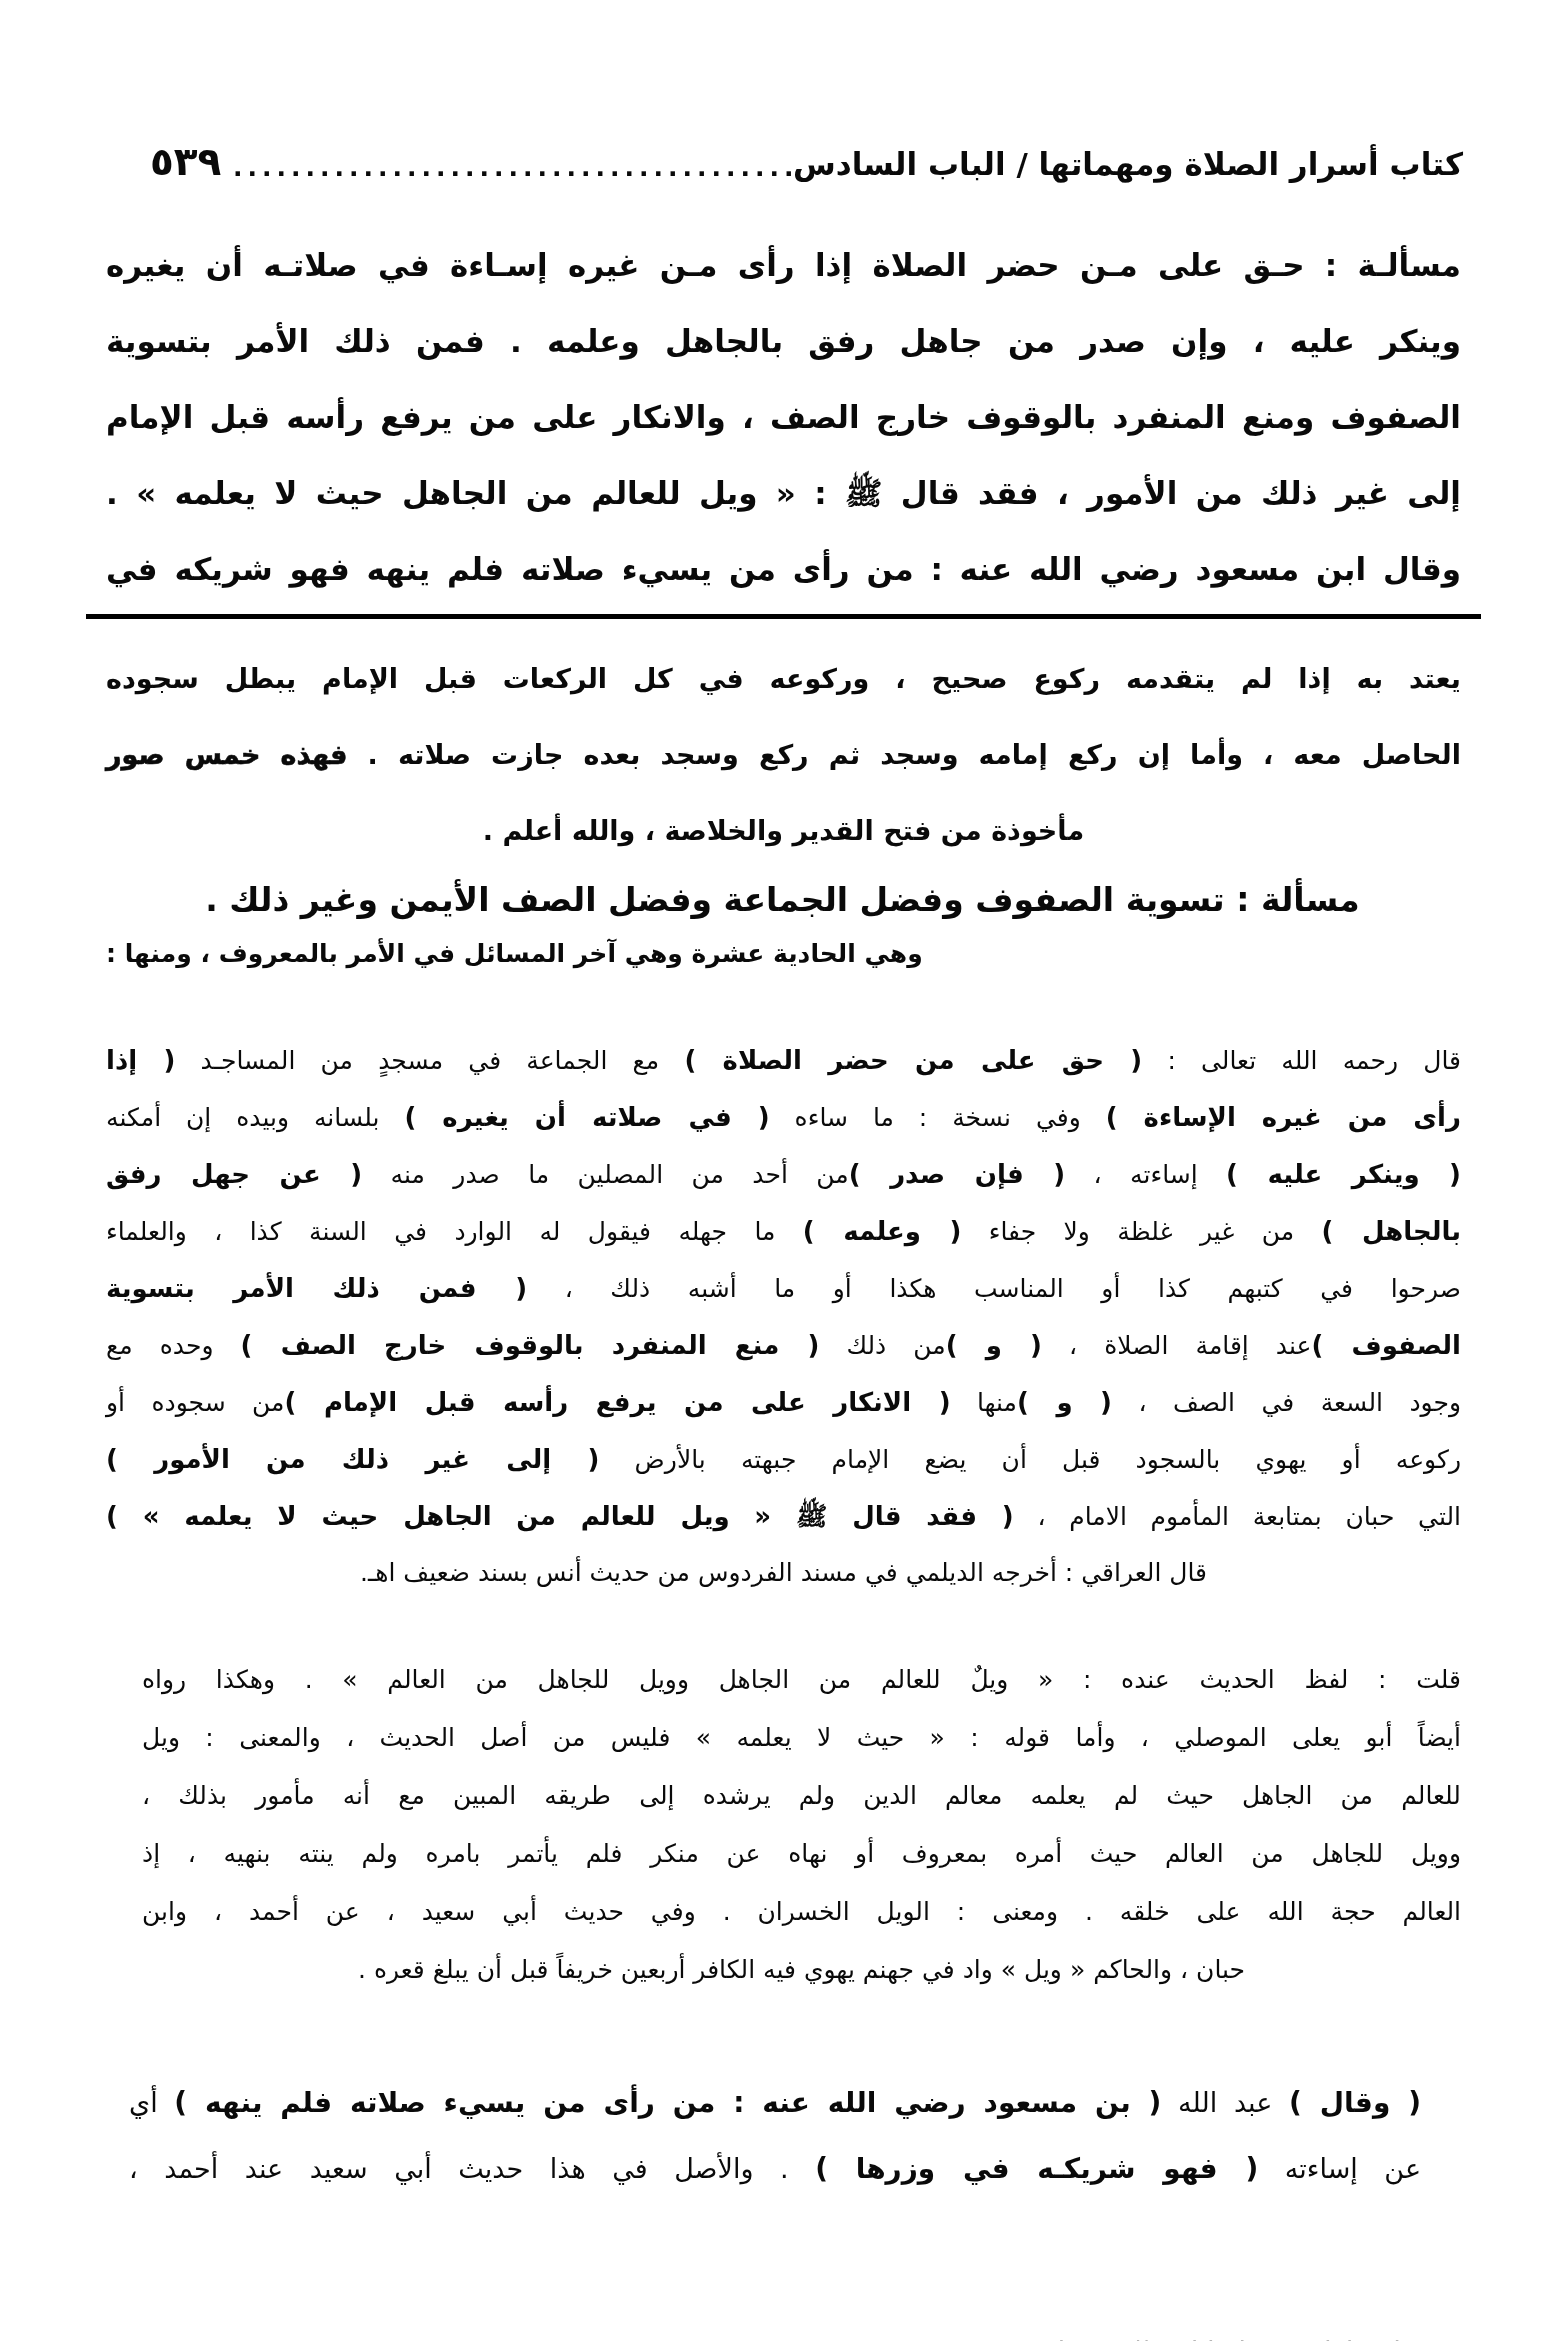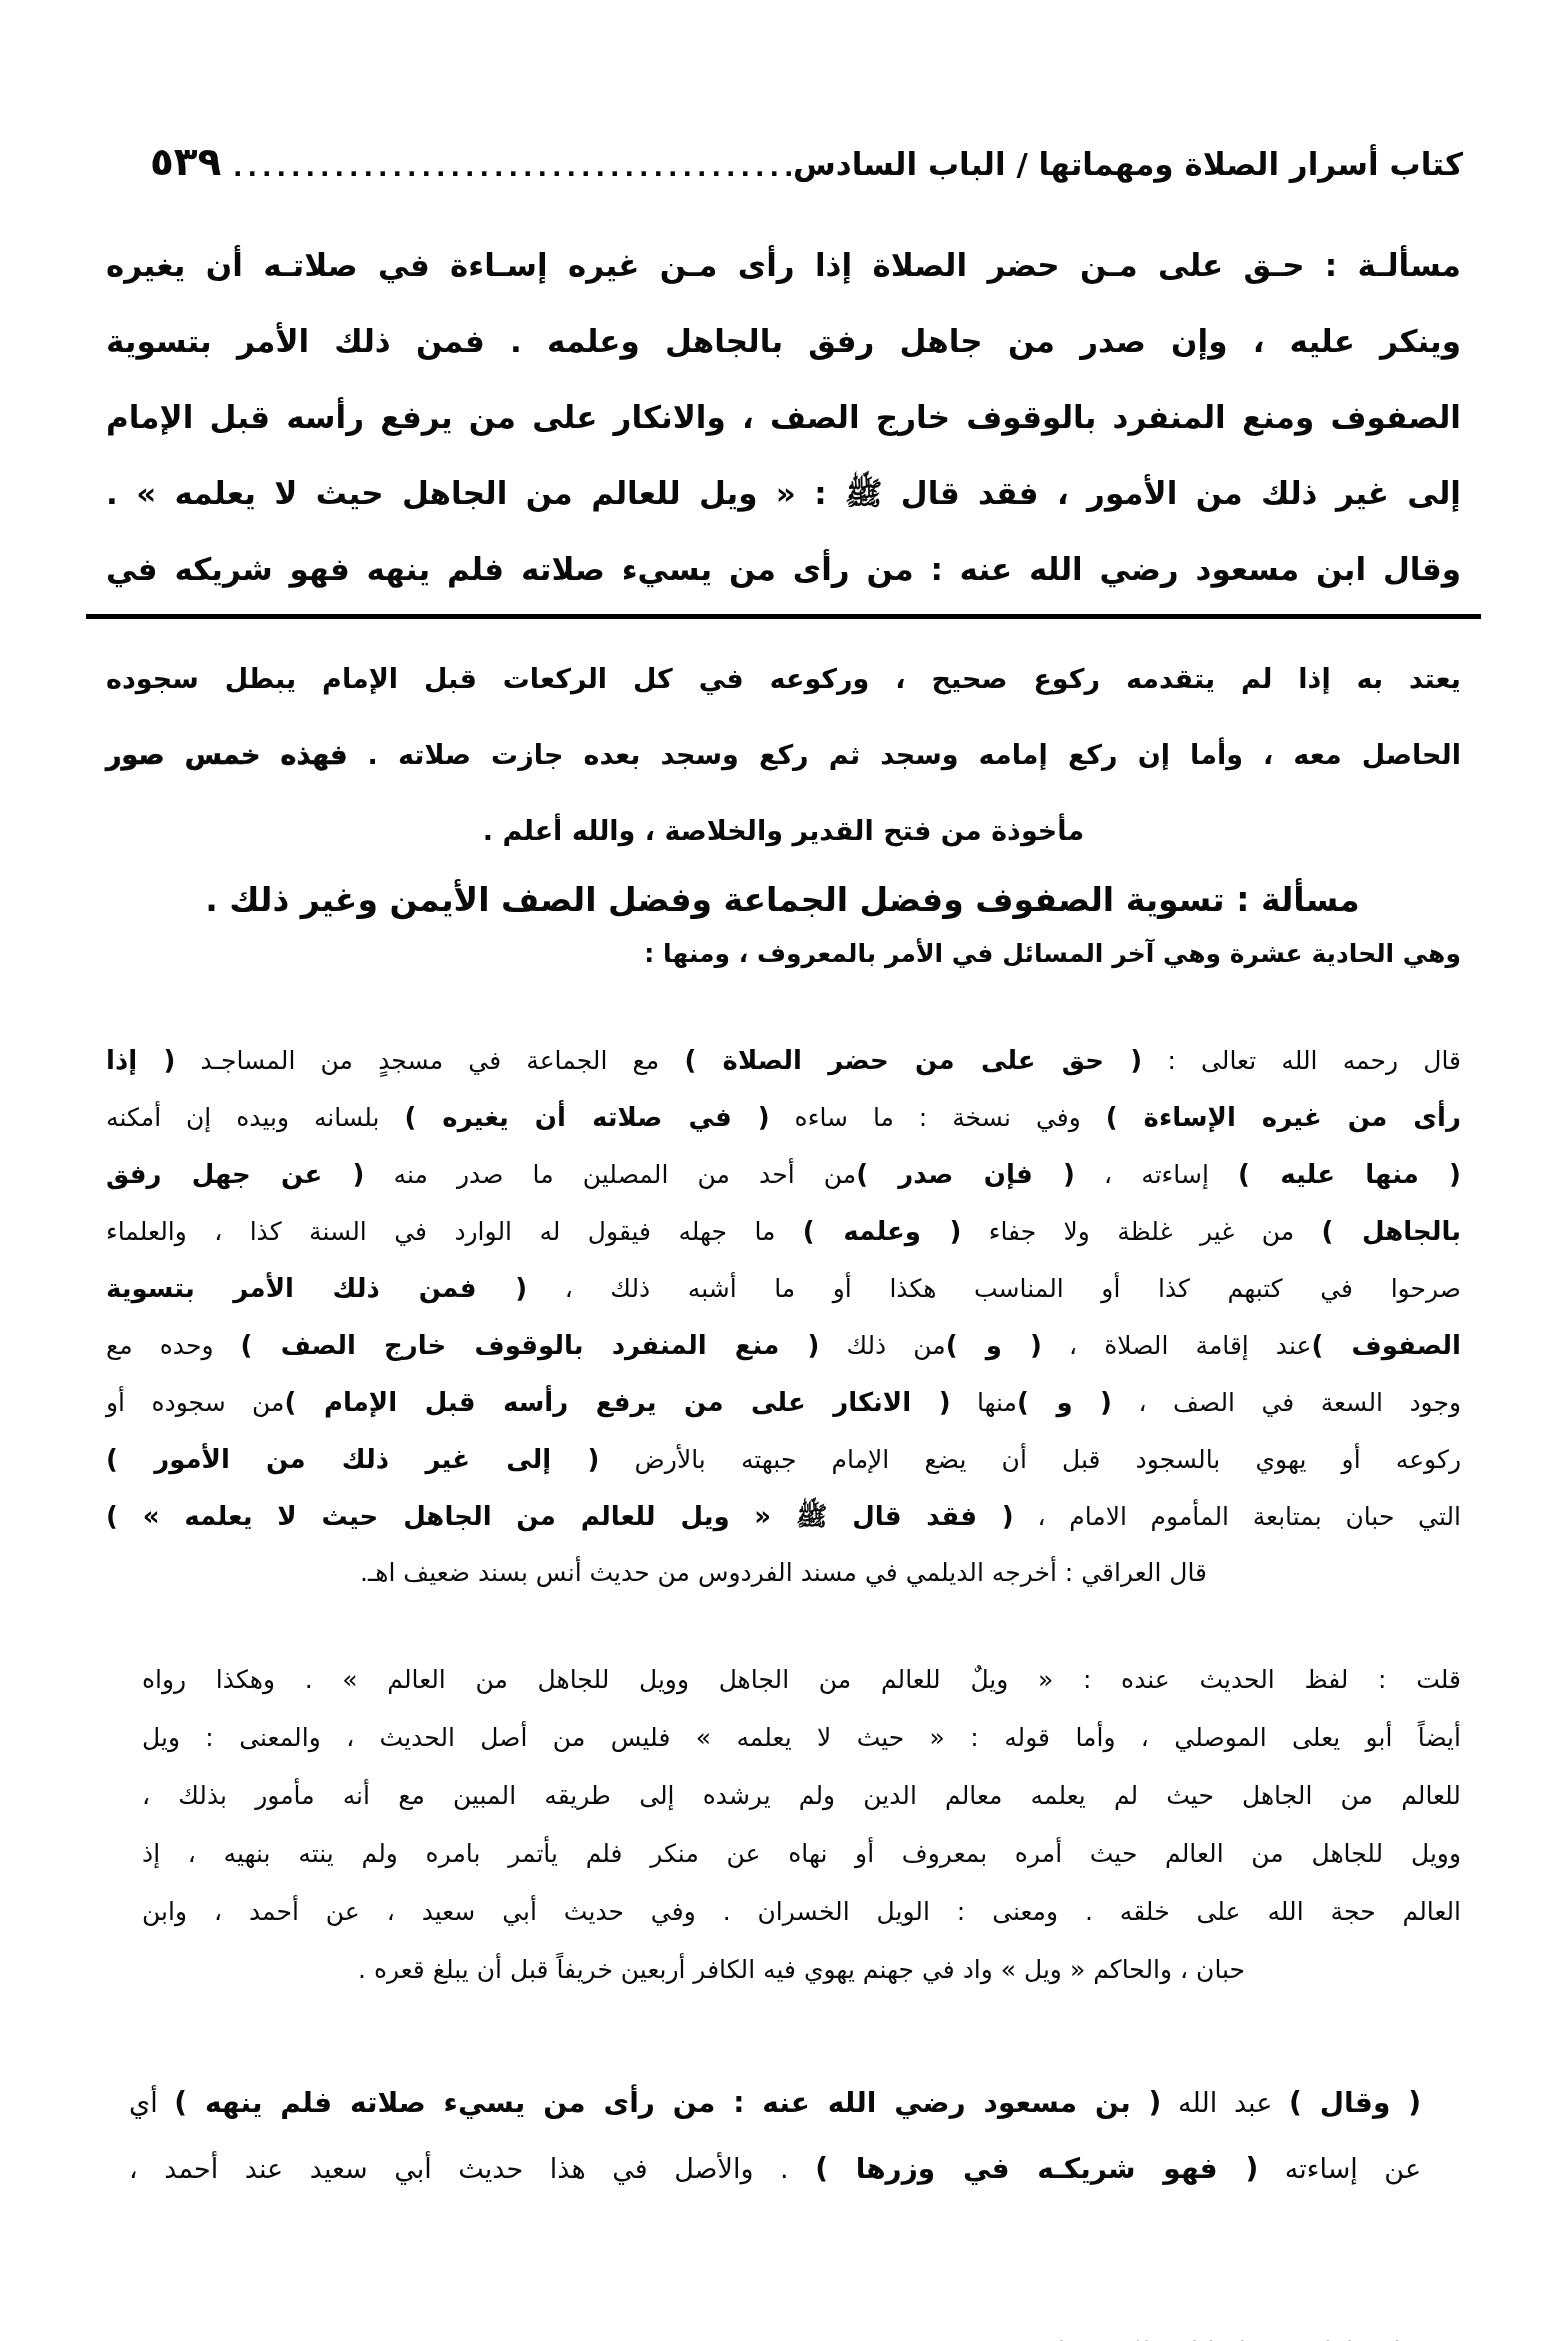--- a/index.html
+++ b/index.html
@@ -93,21 +93,21 @@
     font-size: 33px;
     font-weight: bold;
     text-align: center;
     line-height: 45px;
   }
   .masala-heading-text { padding-right: 25px; display: inline-block; }
   .masala-subtitle {
     margin: 13.3px 106px 0 106px;
     font-size: 25px;
     font-weight: bold;
-    text-align: right;
+    text-align: left;
     line-height: 36px;
   }
   
   .commentary {
     margin: 60px 106px 0 106px;
   }
   .commentary .line {
     font-size: 25px;
     font-weight: normal;
     line-height: 56px;
@@ -171,21 +171,21 @@
     <div class="line cline"><span>مأخوذة من فتح القدير والخلاصة ، والله أعلم .</span></div>
   </section>
 
   <h2 class="masala-heading"><span class="masala-heading-text">مسألة : تسوية الصفوف وفضل الجماعة وفضل الصف الأيمن وغير ذلك .</span></h2>
 
   <div class="masala-subtitle">وهي الحادية عشرة وهي آخر المسائل في الأمر بالمعروف ، ومنها :</div>
 
   <section class="commentary">
     <div class="line jline"><span>قال رحمه الله تعالى : </span><span class="b">( حق على من حضر الصلاة )</span><span> مع الجماعة في مسجدٍ من المساجـد </span><span class="b">( إذا</span></div>
     <div class="line jline"><span class="b">رأى من غيره الإساءة )</span><span> وفي نسخة : ما ساءه </span><span class="b">( في صلاته أن يغيره )</span><span> بلسانه وبيده إن أمكنه</span></div>
-    <div class="line jline"><span class="b">( منها عليه )</span><span> إساءته ، </span><span class="b">( فإن صدر )</span><span>من أحد من المصلين ما صدر منه </span><span class="b">( عن جهل رفق</span></div>
+    <div class="line jline"><span class="b">( وينكر عليه )</span><span> إساءته ، </span><span class="b">( فإن صدر )</span><span>من أحد من المصلين ما صدر منه </span><span class="b">( عن جهل رفق</span></div>
     <div class="line jline"><span class="b">بالجاهل )</span><span> من غير غلظة ولا جفاء </span><span class="b">( وعلمه )</span><span> ما جهله فيقول له الوارد في السنة كذا ، والعلماء</span></div>
     <div class="line jline"><span>صرحوا في كتبهم كذا أو المناسب هكذا أو ما أشبه ذلك ، </span><span class="b">( فمن ذلك الأمر بتسوية</span></div>
     <div class="line jline"><span class="b">الصفوف )</span><span>عند إقامة الصلاة ، </span><span class="b">( و )</span><span>من ذلك </span><span class="b">( منع المنفرد بالوقوف خارج الصف )</span><span> وحده مع</span></div>
     <div class="line jline"><span>وجود السعة في الصف ، </span><span class="b">( و )</span><span>منها </span><span class="b">( الانكار على من يرفع رأسه قبل الإمام )</span><span>من سجوده أو</span></div>
     <div class="line jline"><span>ركوعه أو يهوي بالسجود قبل أن يضع الإمام جبهته بالأرض </span><span class="b">( إلى غير ذلك من الأمور )</span></div>
     <div class="line jline"><span>التي حبان بمتابعة المأموم الامام ، </span><span class="b">( فقد قال ﷺ « ويل للعالم من الجاهل حيث لا يعلمه » )</span></div>
     <div class="line cline"><span>قال العراقي : أخرجه الديلمي في مسند الفردوس من حديث أنس بسند ضعيف اهـ.</span></div>
   </section>
 
   <section class="qultu">

